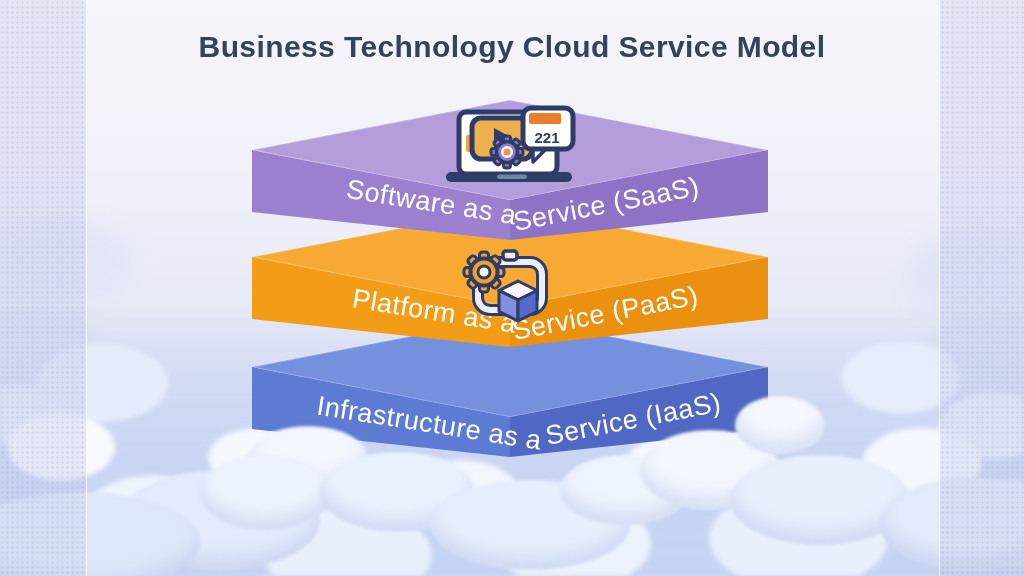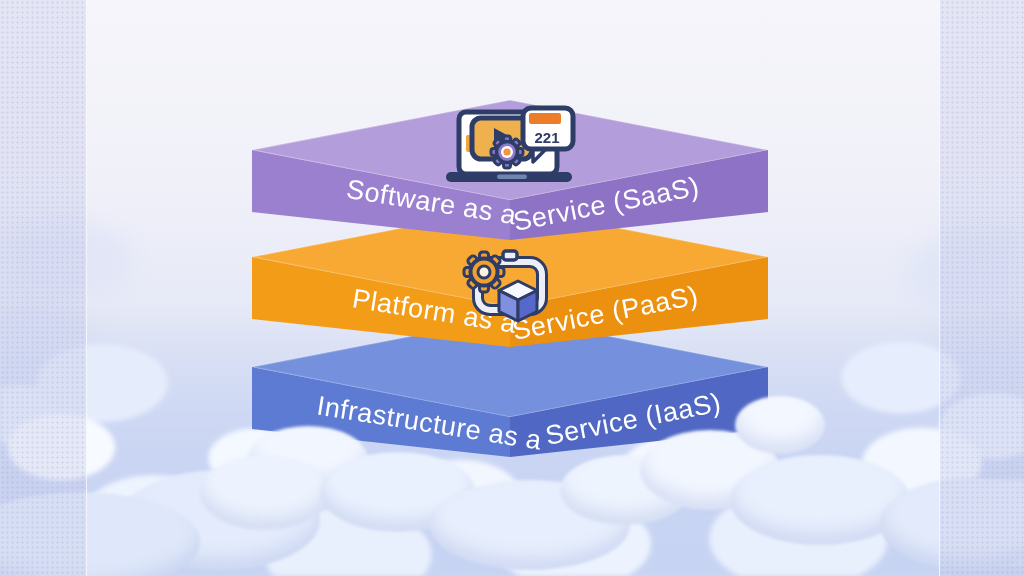--- a/index.html
+++ b/index.html
@@ -63,20 +63,21 @@
   .strip.right{right:0;width:84px;border-left:1px solid rgba(255,255,255,.75);}
 </style>
 </head>
 <body>
 
 <div class="stage">
 
   <div class="bg-haze"></div>
   <div class="bg-clouds"></div>
 
+  <div class="title">Business Technology Cloud Service Model</div>
 
   <svg class="diagram" width="1024" height="576" viewBox="0 0 1024 576">
 
     <g>
       <polygon points="510,317 768,367 510,417 252,367" stroke="rgba(255,255,255,.25)" stroke-width="1.5" fill="#7590dc"></polygon>
       <polygon points="252,367 510,417 510,457 252,429" fill="#5d7bd2"></polygon>
       <polygon points="768,367 510,417 510,457 768,429" fill="#5068c3"></polygon>
       <text class="layer-label" x="428" y="432" text-anchor="middle" transform="rotate(9 428 432)">Infrastructure as a</text>
       <text class="layer-label" x="635" y="428" text-anchor="middle" transform="rotate(-11 635 428)">Service (IaaS)</text>
     </g>

